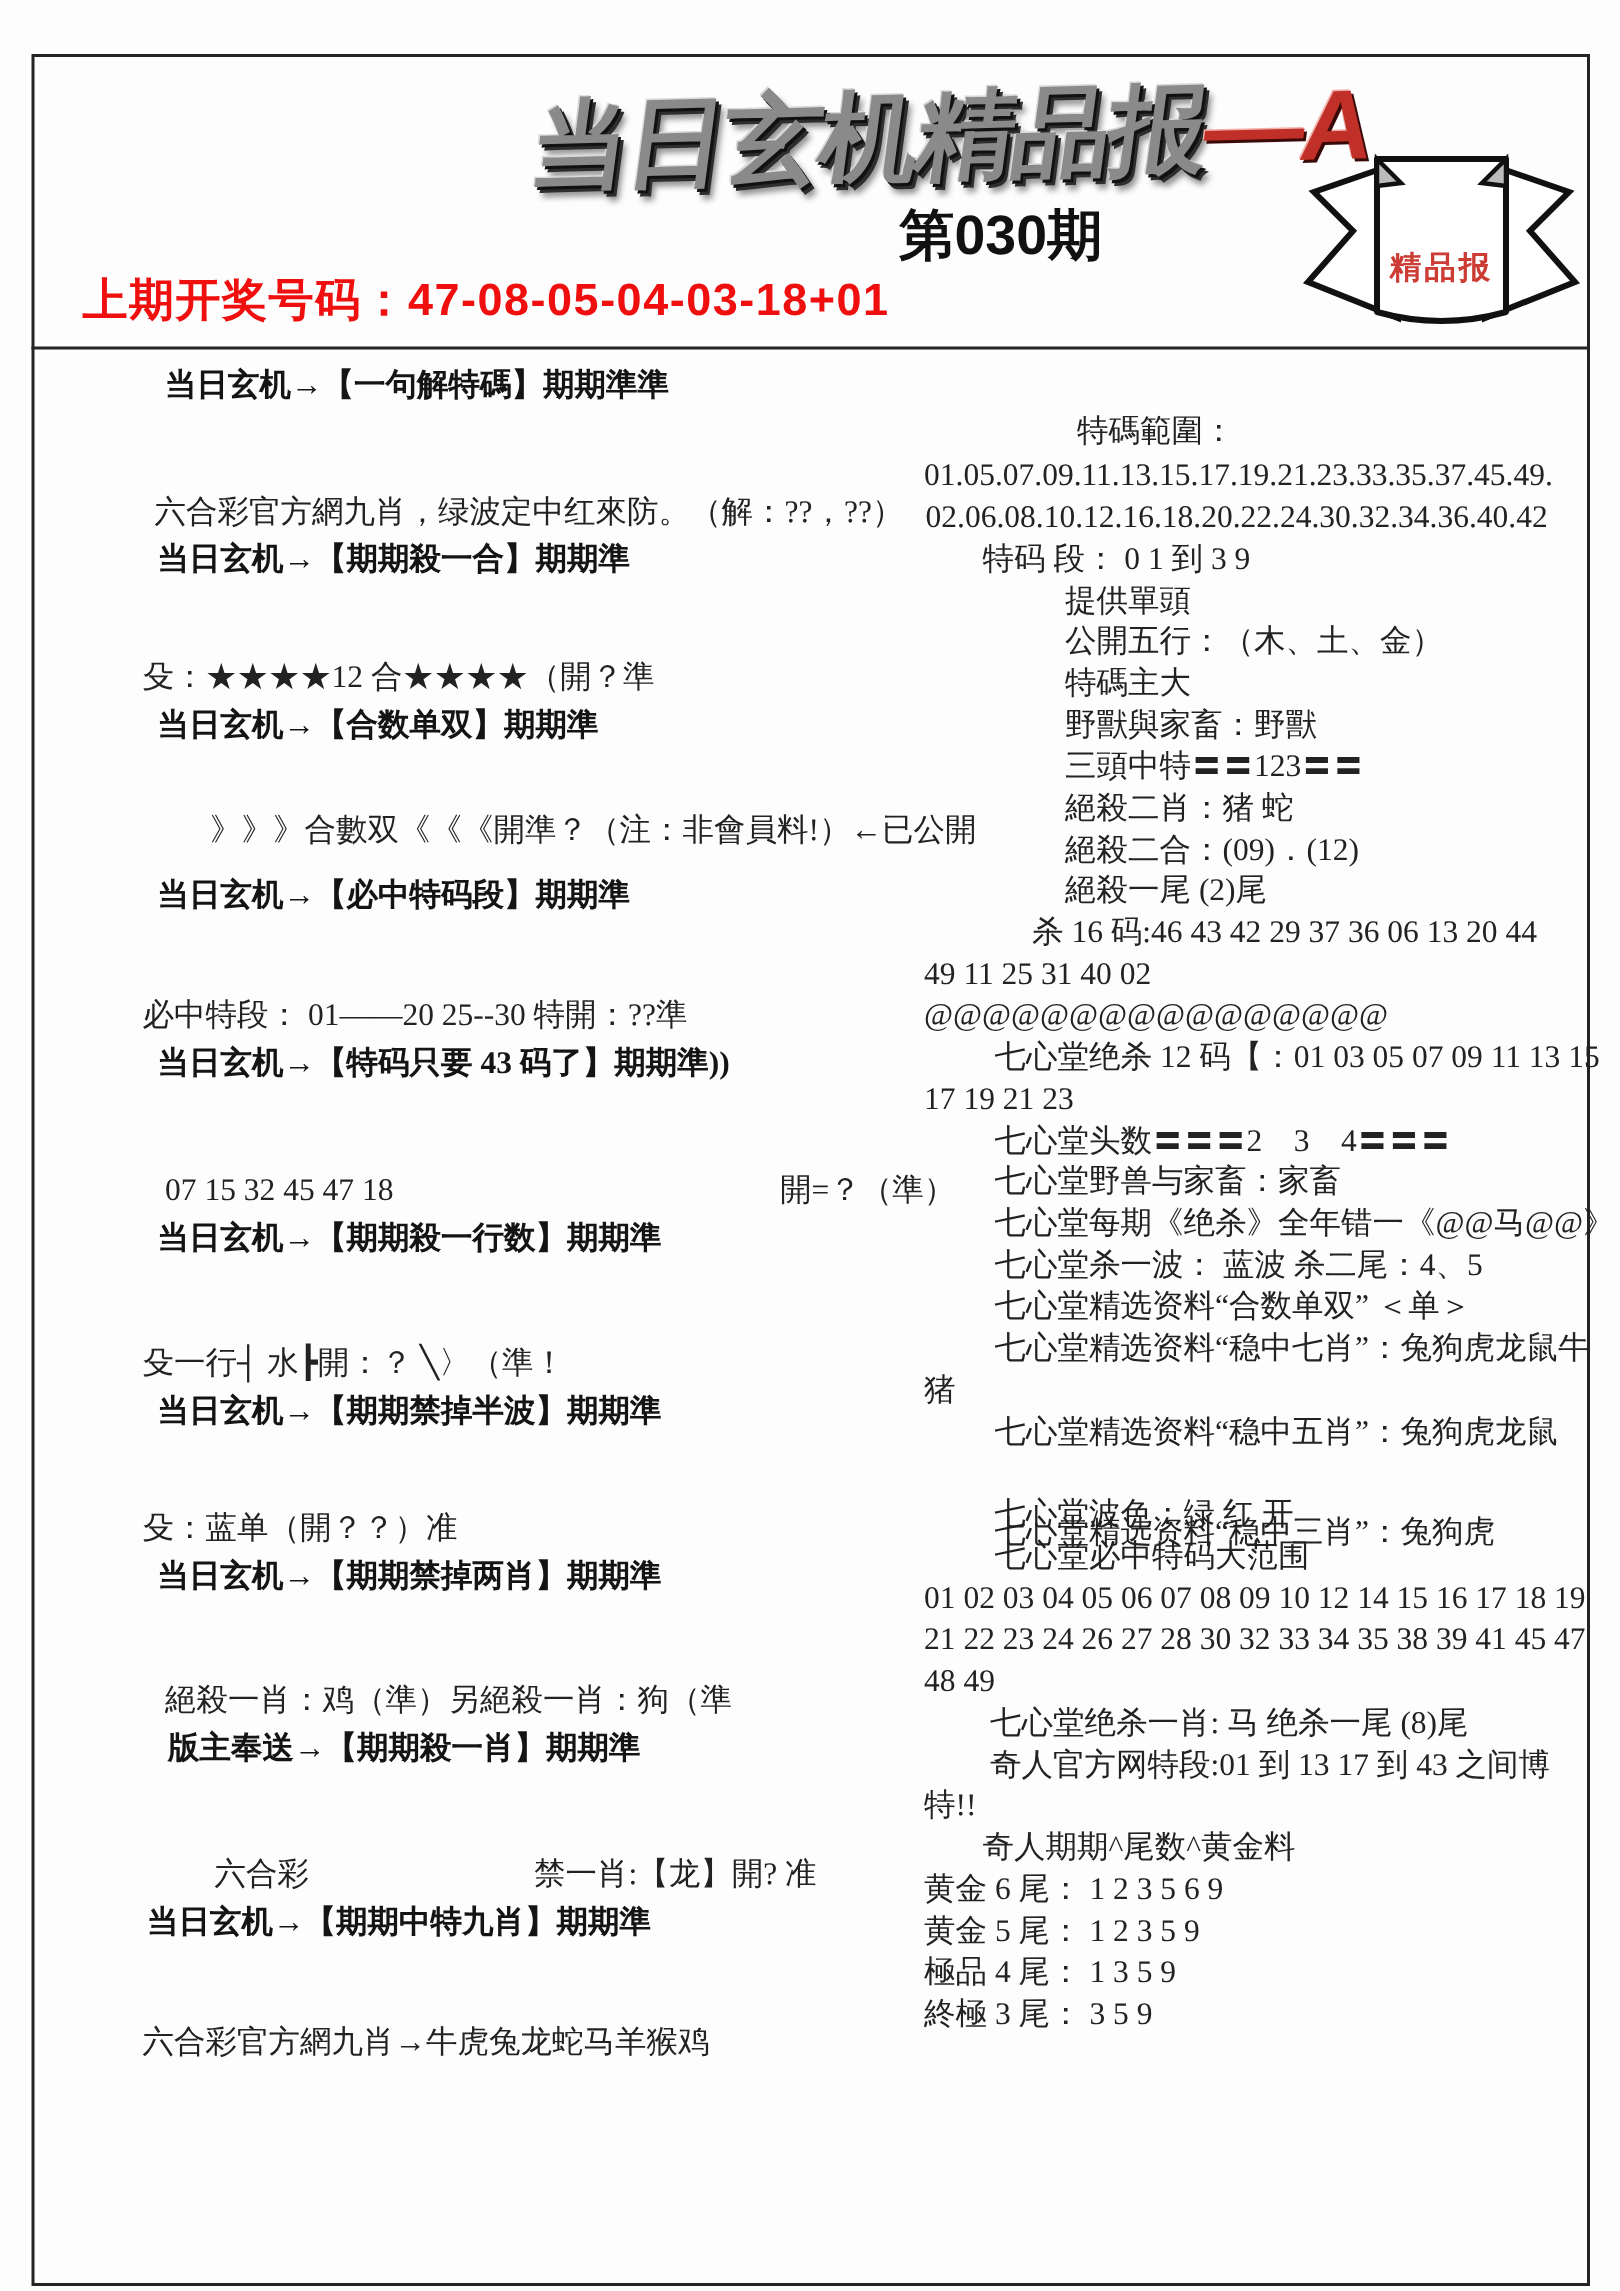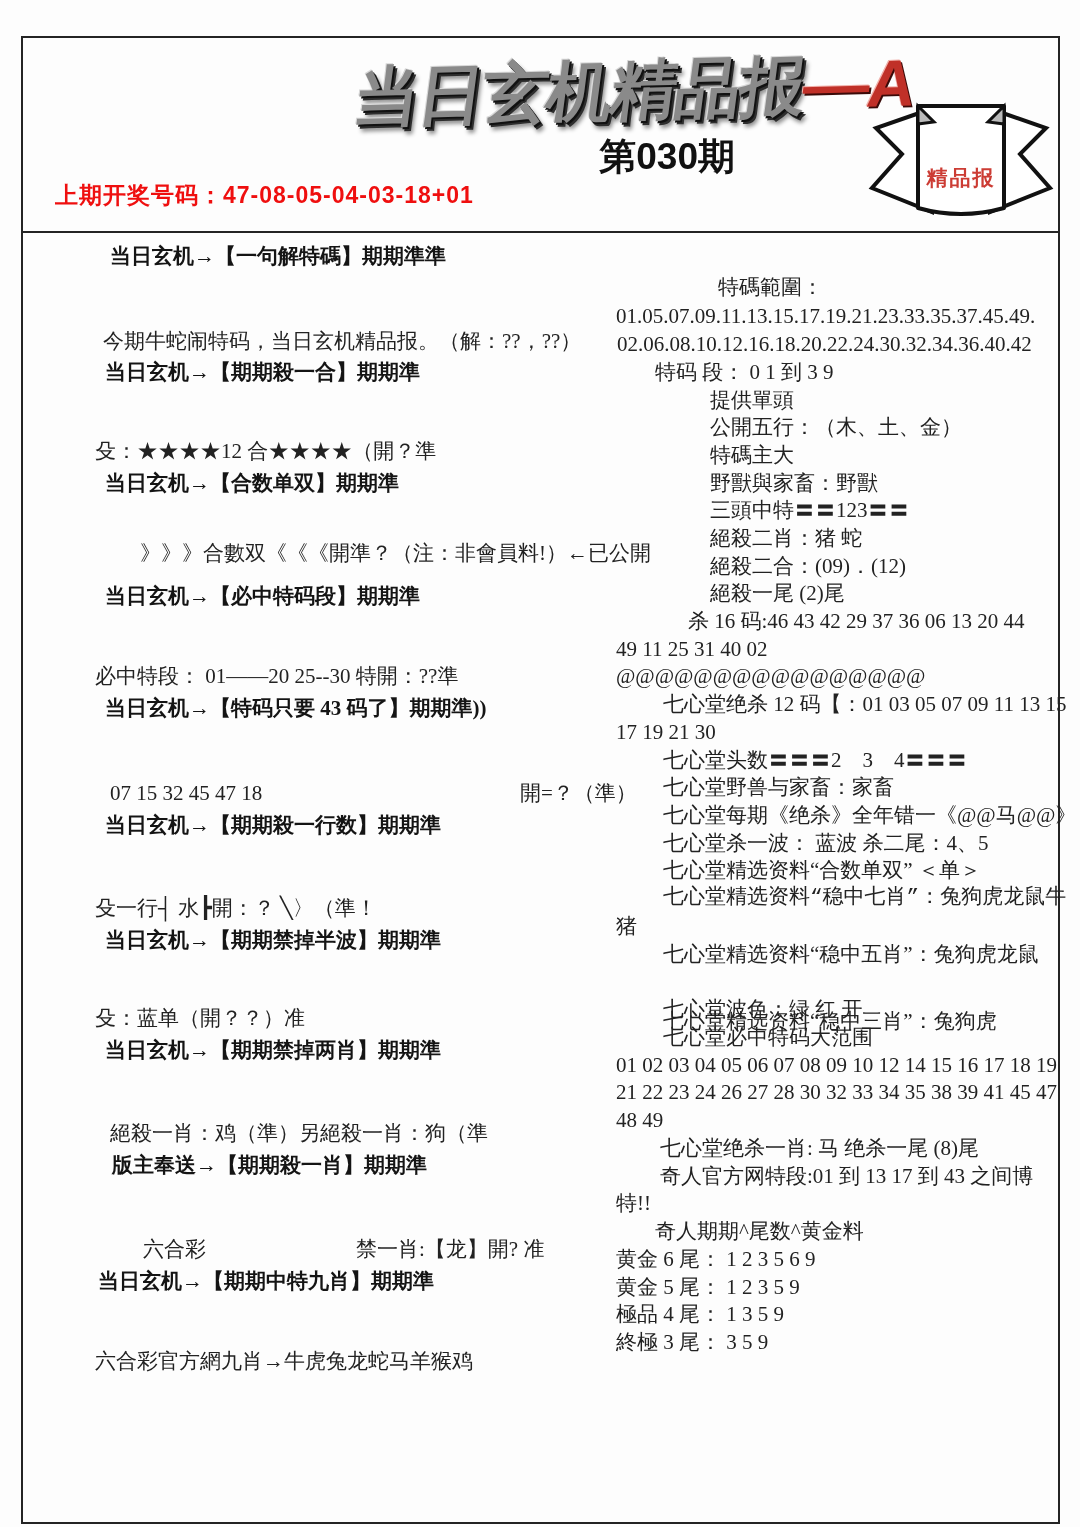--- a/index.html
+++ b/index.html
@@ -28,21 +28,21 @@
     text-shadow:2px 2px 0 #111,4px 4px 0 #2e2e2e,-1px -1px 0 #d8d8d8,6px 7px 4px rgba(0,0,0,.45);
   }
   .title3d .suffix{color:#c03028;text-shadow:2px 2px 0 #3a0a08,-1px -1px 0 #f0b0aa;}
   .issue{
     position:absolute;left:315px;top:132px;width:420px;
     font-size:37px;font-weight:bold;text-align:right;color:#111;
     font-family:"Liberation Sans","DejaVu Sans",sans-serif;
   }
   .lastdraw{
     position:absolute;left:55px;top:180px;
-    font-size:23px;font-weight:bold;color:#ef0f0f;
+    font-size:30px;font-weight:bold;color:#ef0f0f;
     font-family:"Liberation Sans","DejaVu Sans",sans-serif;
     letter-spacing:1px;white-space:nowrap;
   }
   .ln{
     position:absolute;font-size:21px;line-height:26px;white-space:nowrap;color:#222;
   }
   .b{font-weight:bold;color:#141414;}
   .ribbon{position:absolute;left:862px;top:78px;width:198px;height:152px;}
   .ribbon svg{width:100%;height:100%;}
   .ribbon-label{
@@ -65,21 +65,21 @@
     <path d="M66 32 L14 50 L40 76 L10 110 L70 134 L70 32 Z" fill="#ffffff" stroke="#111" stroke-width="4" stroke-linejoin="miter"></path>
     <path d="M132 32 L184 50 L158 76 L188 110 L128 134 L128 32 Z" fill="#ffffff" stroke="#111" stroke-width="4" stroke-linejoin="miter"></path>
     <path d="M56 28 L142 28 L142 130 Q99 142 56 130 Z" fill="#ffffff" stroke="#111" stroke-width="4" stroke-linejoin="round"></path>
     <path d="M56 28 L72 44 L56 46 Z" fill="#bbbbbb" stroke="#111" stroke-width="3"></path>
     <path d="M142 28 L126 44 L142 46 Z" fill="#bbbbbb" stroke="#111" stroke-width="3"></path>
   </svg>
   <div class="ribbon-label">精品报</div>
 </div>
 
 <div class="ln b" style="left:110px;top:243px;">当日玄机→【一句解特碼】期期準準</div>
-<div class="ln" style="left:103px;top:328px;">今期牛蛇闹特码，当日玄机精品报。（解：??，??）</div>
+<div class="ln" style="left:103px;top:328px;">六合彩官方網九肖，绿波定中红來防。（解：??，??）</div>
 <div class="ln b" style="left:105px;top:359px;">当日玄机→【期期殺一合】期期準</div>
 <div class="ln" style="left:95px;top:438px;">殳：★★★★12 合★★★★（開？準</div>
 <div class="ln b" style="left:105px;top:470px;">当日玄机→【合数单双】期期準</div>
 <div class="ln" style="left:100px;top:540px;margin-left:40px;">》》》合數双《《《開準？（注：非會員料!）←已公開</div>
 <div class="ln b" style="left:105px;top:583px;">当日玄机→【必中特码段】期期準</div>
 <div class="ln" style="left:95px;top:663px;">必中特段：  01——20 25--30 特開：??準</div>
 <div class="ln b" style="left:105px;top:695px;">当日玄机→【特码只要 43 码了】期期準))</div>
 <div class="ln" style="left:110px;top:780px;">07 15 32 45 47 18</div>
 <div class="ln" style="left:520px;top:780px;">開=？（準）</div>
 <div class="ln b" style="left:105px;top:812px;">当日玄机→【期期殺一行数】期期準</div>
@@ -103,27 +103,27 @@
 <div class="ln" style="left:710px;top:442px;">特碼主大</div>
 <div class="ln" style="left:710px;top:470px;">野獸與家畜：野獸</div>
 <div class="ln" style="left:710px;top:497px;">三頭中特〓〓123〓〓</div>
 <div class="ln" style="left:710px;top:525px;">絕殺二肖：猪 蛇</div>
 <div class="ln" style="left:710px;top:553px;">絕殺二合：(09)．(12)</div>
 <div class="ln" style="left:710px;top:580px;">絕殺一尾 (2)尾</div>
 <div class="ln" style="left:688px;top:608px;">杀 16 码:46 43 42 29 37 36 06 13 20 44</div>
 <div class="ln" style="left:616px;top:636px;">49 11 25 31 40 02</div>
 <div class="ln" style="left:616px;top:663px;">@@@@@@@@@@@@@@@@</div>
 <div class="ln" style="left:663px;top:691px;">七心堂绝杀 12 码【：01 03 05 07 09 11 13 15</div>
-<div class="ln" style="left:616px;top:719px;">17 19 21 30</div>
+<div class="ln" style="left:616px;top:719px;">17 19 21 23</div>
 <div class="ln" style="left:663px;top:747px;">七心堂头数〓〓〓2　3　4〓〓〓</div>
 <div class="ln" style="left:663px;top:774px;">七心堂野兽与家畜：家畜</div>
 <div class="ln" style="left:663px;top:802px;">七心堂每期《绝杀》全年错一《@@马@@》</div>
 <div class="ln" style="left:663px;top:830px;">七心堂杀一波： 蓝波 杀二尾：4、5</div>
 <div class="ln" style="left:663px;top:857px;">七心堂精选资料“合数单双” ＜单＞</div>
-<div class="ln" style="left:663px;top:885px;font-family:Liberation Mono, monospace;">七心堂精选资料“稳中七肖”：兔狗虎龙鼠牛</div>
+<div class="ln" style="left:663px;top:885px;">七心堂精选资料“稳中七肖”：兔狗虎龙鼠牛</div>
 <div class="ln" style="left:616px;top:913px;">猪</div>
 <div class="ln" style="left:663px;top:941px;">七心堂精选资料“稳中五肖”：兔狗虎龙鼠</div>
 <div class="ln" style="left:663px;top:968px;margin-top:40px;">七心堂精选资料“稳中三肖”：兔狗虎</div>
 <div class="ln" style="left:663px;top:996px;">七心堂波色：绿 红 开</div>
 <div class="ln" style="left:663px;top:1024px;">七心堂必中特码大范围</div>
 <div class="ln" style="left:616px;top:1052px;">01 02 03 04 05 06 07 08 09 10 12 14 15 16 17 18 19</div>
 <div class="ln" style="left:616px;top:1079px;">21 22 23 24 26 27 28 30 32 33 34 35 38 39 41 45 47</div>
 <div class="ln" style="left:616px;top:1107px;">48 49</div>
 <div class="ln" style="left:660px;top:1135px;">七心堂绝杀一肖: 马 绝杀一尾 (8)尾</div>
 <div class="ln" style="left:660px;top:1163px;">奇人官方网特段:01 到 13 17 到 43 之间博</div>

